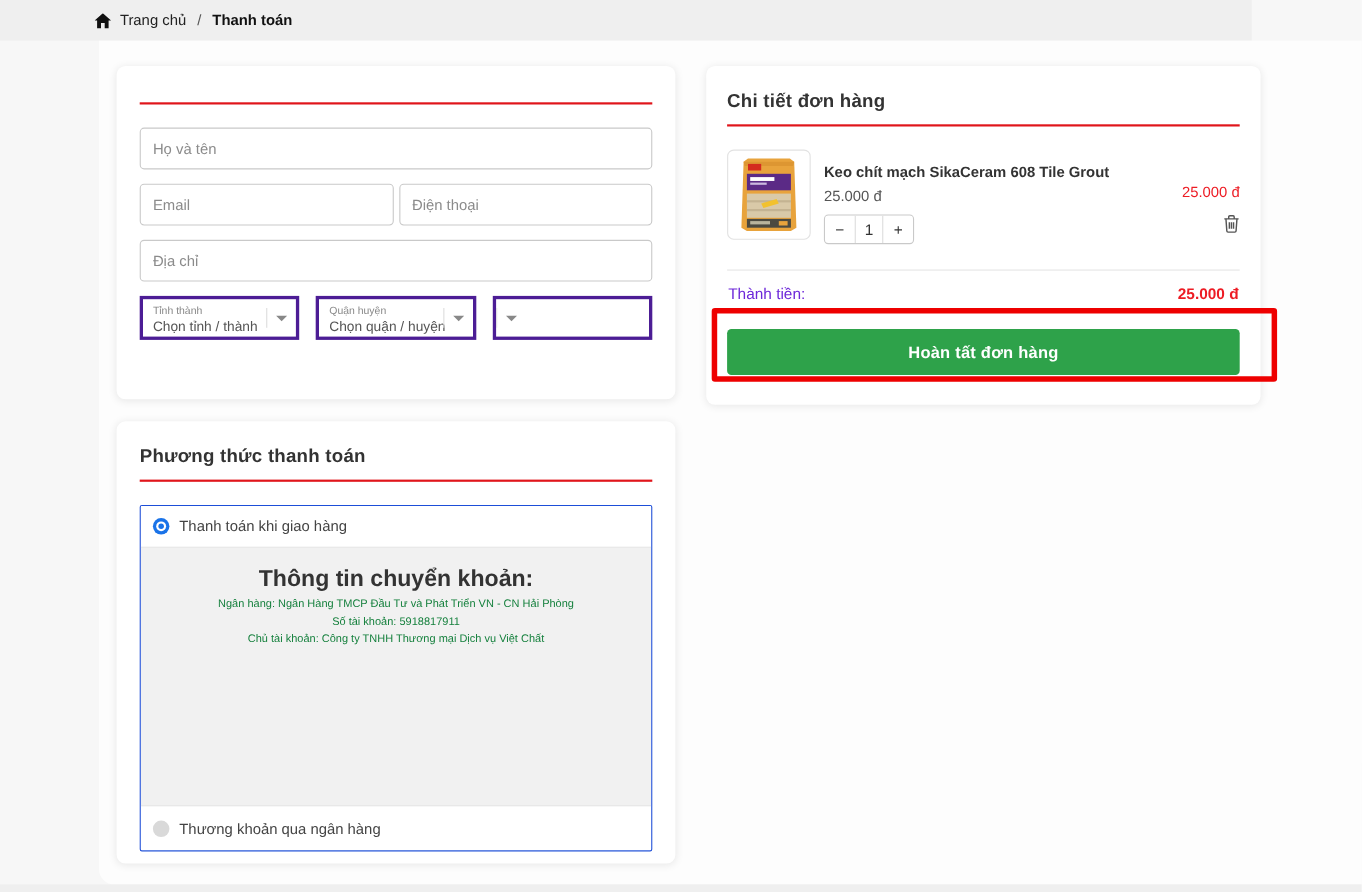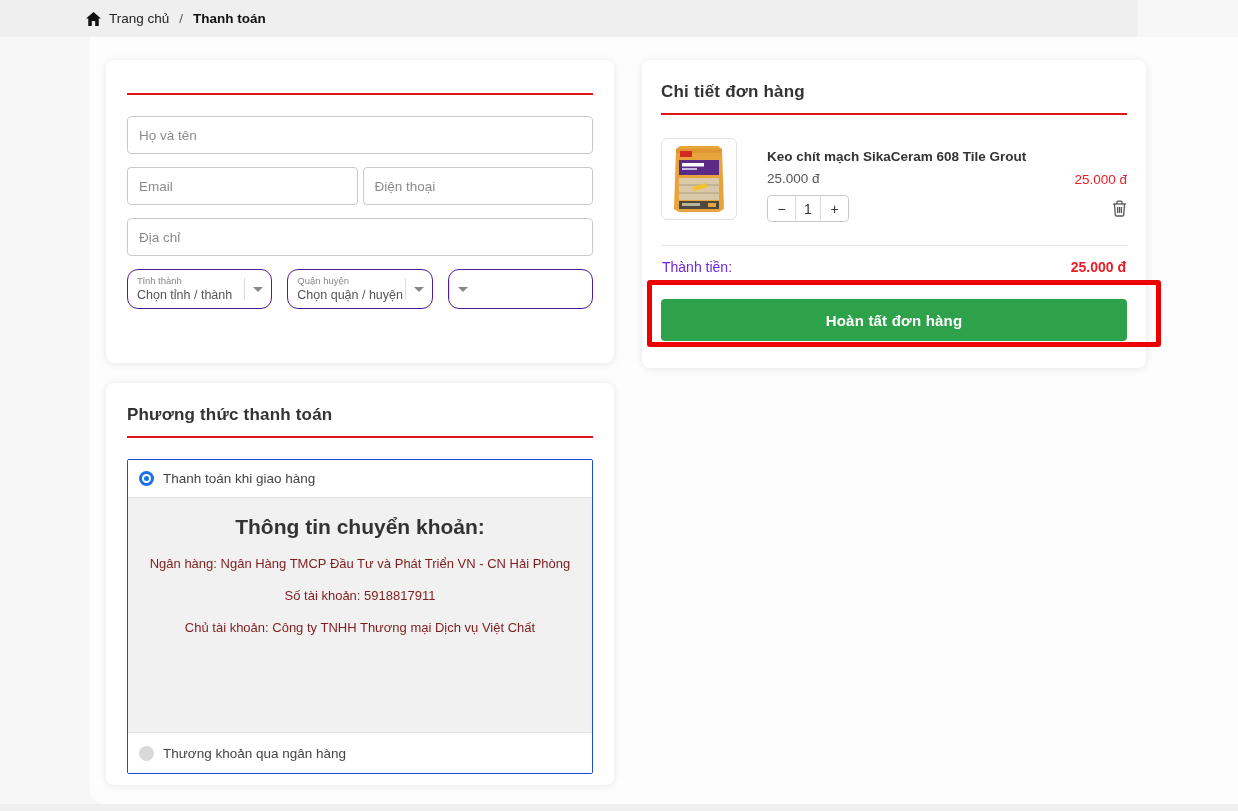--- a/index.html
+++ b/index.html
@@ -34,32 +34,32 @@
   .red-rule { border:none; border-top:2px solid #e0151b; margin:11px 0 21px; }
 
   
   .f-row { display:flex; gap:5px; margin-bottom:13px; }
   .inp { height:38px; width:100%; border:1px solid #c9c9c9; border-radius:4px;
     padding:0 11px; font-size:13.5px; color:#333; background:#fff; outline:none;
     font-family:inherit; }
   .inp::placeholder { color:#8b8b8b; opacity:1; }
   .half { flex:1; }
   .sel-row { display:flex; gap:15px; }
-  .sel { flex:1; height:40px; border:1px solid #4c1d95; border-radius:11px;
+  .sel { flex:1; height:40px; border:3px solid #4c1d95; border-radius:0;
     display:flex; align-items:stretch; background:#fff; cursor:pointer; overflow:hidden; }
   .sel-main { flex:1; padding:5px 0 0 9px; min-width:0; }
   .sel-label { font-size:9.5px; color:#888; line-height:11px; white-space:nowrap; }
   .sel-value { font-size:12.5px; color:#555; line-height:16px; margin-top:1px; white-space:nowrap; }
   .sel-caret { width:27px; display:flex; align-items:center; justify-content:center;
     border-left:1px solid #ddd; margin:8px 0; }
   .caret { width:0; height:0; border-left:5px solid transparent;
     border-right:5px solid transparent; border-top:5px solid #888; }
 
   
-  .prod-row { display:flex; gap:30px;align-items:center; }
+  .prod-row { display:flex; gap:12px; }
   .prod-img { width:76px; height:82px; border:1px solid #e2e2e2; border-radius:6px;
     background:#fff; display:flex; align-items:center; justify-content:center; flex:none; }
   .prod-mid { flex:1; padding-top:13px; min-width:0; }
   .prod-name { font-size:13.5px; font-weight:700; color:#333; line-height:16px; white-space:nowrap; }
   .prod-price { font-size:13.5px; color:#555; margin-top:6px; }
   .stepper { display:flex; width:82px; height:27px; border:1px solid #c9c9c9;
     border-radius:4px; margin-top:9px; overflow:hidden; }
   .stepper > div { display:flex; align-items:center; justify-content:center;
     font-size:14px; color:#333; }
   .st-btn { width:27px; cursor:pointer; }
@@ -91,21 +91,21 @@
   .radio { width:15px; height:15px; border-radius:50%; flex:none; position:relative; }
   .radio.on { background:#1a73e8; }
   .radio.on::before { content:""; position:absolute; left:3px; top:3px; width:9px; height:9px;
     background:#fff; border-radius:50%; }
   .radio.on::after { content:""; position:absolute; left:5px; top:5px; width:5px; height:5px;
     background:#1a73e8; border-radius:50%; }
   .radio.off { background:#d9d9d9; }
 
   .bank-panel { background:#f1f1f1; height:234px; text-align:center; padding-top:17px; }
   .bank-heading { font-size:21px; font-weight:700; color:#333; }
-  .bank-line { font-size:13px; color:#7f1d1d; margin-top:17px; }
+  .bank-line { font-size:10px; color:#15803d; margin-top:5px; }
 </style>
 </head>
 <body>
 
 <div class="page">
 
   <div class="topbar">
     <div class="crumb">
       <span class="home">
         <svg width="15" height="14" viewBox="0 0 16 15">

